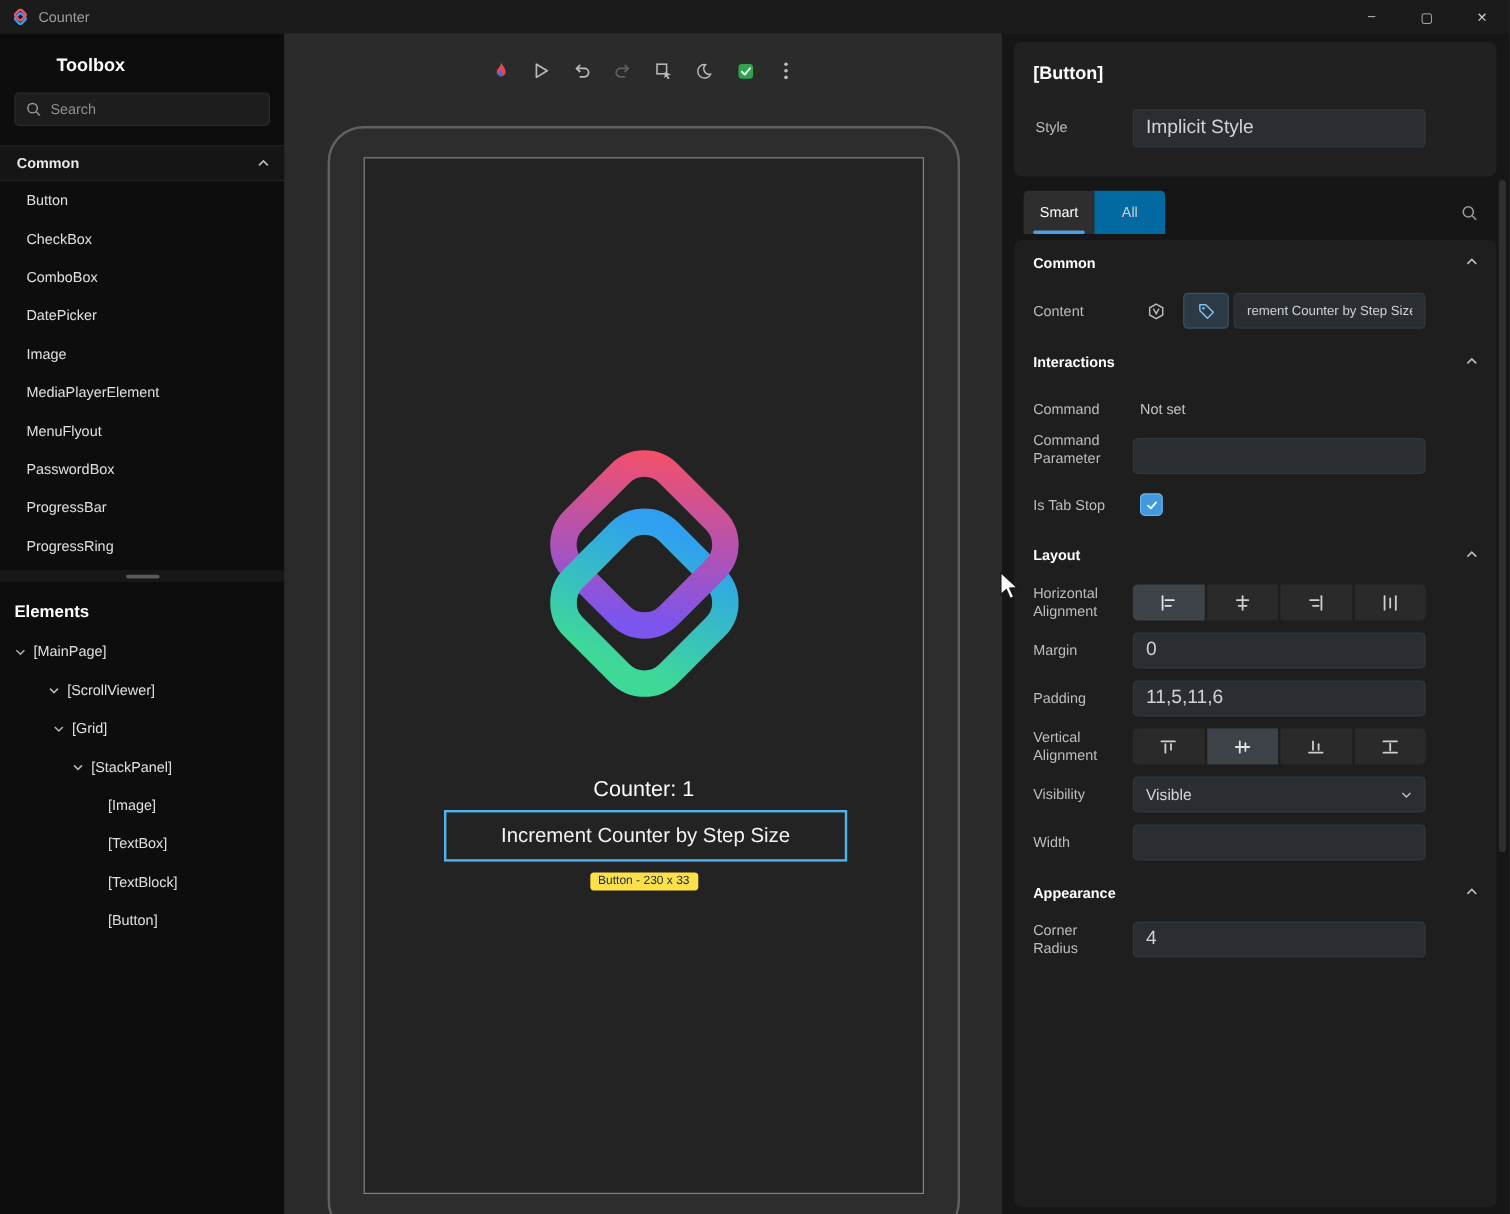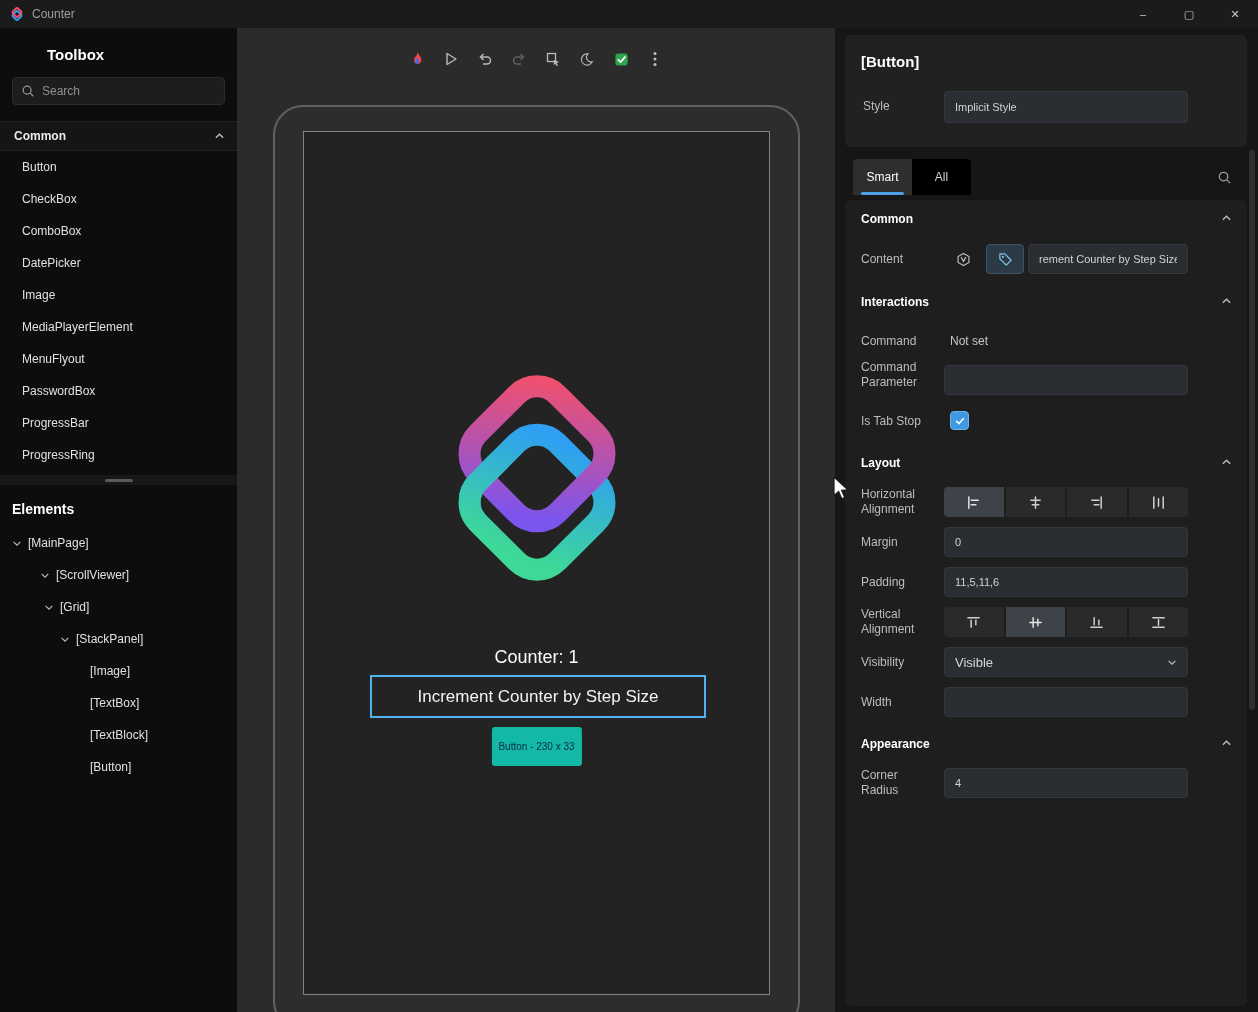--- a/index.html
+++ b/index.html
@@ -49,40 +49,40 @@
   #uno-logo { position:absolute; left:123px; top:236px; }
   #step-textbox { position:absolute; left:66px; top:464px; width:336px; height:45px;
     background:#3a3a3a; border-radius:6px; display:flex; align-items:center; justify-content:center;
     color:#d2d2d2; font-size:17px; }
   #counter-text { position:absolute; left:0; top:515px; width:100%; text-align:center;
     color:#fafafa; font-size:18px; }
   #increment-button { position:absolute; left:66px; top:543px; width:336px; height:43px;
     border:2px solid #4fb3f0; background:transparent; display:flex; align-items:center;
     justify-content:center; color:#f2f2f2; font-size:17px; }
   #size-badge { position:absolute; left:50%; top:595px; transform:translateX(-50%);
-    background:#14b8a6; color:#0d2e45; font-size:10px; padding:14px 7px; border-radius:3px;
+    background:#fde047; color:#0d2e45; font-size:10px; padding:2px 7px; border-radius:3px;
     white-space:nowrap; }
 
   
   #props { left:835px; top:28px; width:423px; height:984px; background:#161616; color:#cfcfcf; }
   #props-header-card { position:absolute; left:10px; top:7px; width:402px; height:112px;
     background:#212121; border-radius:6px; }
   #props-title { position:absolute; left:16px; top:18px; font-size:15px; font-weight:bold; color:#fff; }
   .plabel { font-size:12px; color:#bdbdbd; line-height:15px; }
   .pinput { background:#2a2e33; border:1px solid #33383e; border-radius:4px; height:30px;
-    color:#cfd2d6; font-size:11px; padding:0 10px; font-family:inherit; width:244px; outline:none; }
+    color:#cfd2d6; font-size:16px; padding:0 10px; font-family:inherit; width:244px; outline:none; }
   #style-row-label { position:absolute; left:18px; top:64px; }
   #style-input { position:absolute; left:99px; top:56px; height:32px; }
 
   .tab { position:absolute; top:131px; width:59px; height:36px; display:flex; align-items:center;
     justify-content:center; font-size:12px; }
   #tab-smart { left:18px; background:#2e2e2e; color:#fff; border-radius:4px 0 0 0; }
   #tab-smart .underline { position:absolute; left:8px; right:8px; bottom:0; height:3px;
     background:#4ba0e8; border-radius:2px; }
-  #tab-all { left:77px; background:#000000; color:#cfcfcf; border-radius:0 4px 0 0; }
+  #tab-all { left:77px; background:#0369a1; color:#cfcfcf; border-radius:0 4px 0 0; }
   #props-search { position:absolute; left:380px; top:140px; width:18px; height:18px;
     display:flex; align-items:center; justify-content:center; }
 
   #props-card { position:absolute; left:10px; top:172px; width:402px; height:806px;
     background:#1e1e1e; border-radius:6px; }
   .psec-title { position:absolute; left:16px; font-size:12px; font-weight:bold; color:#fff; }
   .psec-chev { position:absolute; left:376px; width:14px; display:flex; }
   .prow-label { position:absolute; left:16px; width:76px; }
   .ctrl { position:absolute; left:99px; }
 

